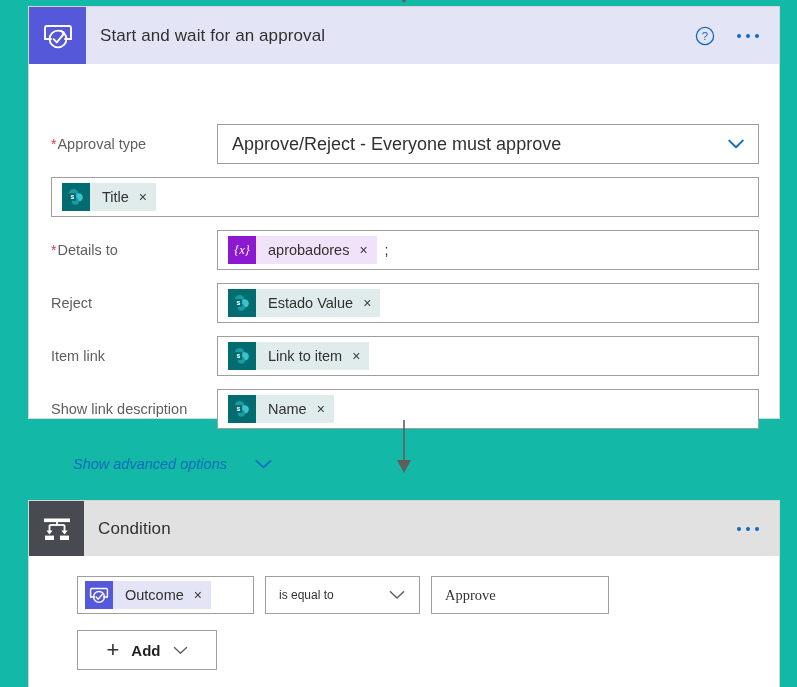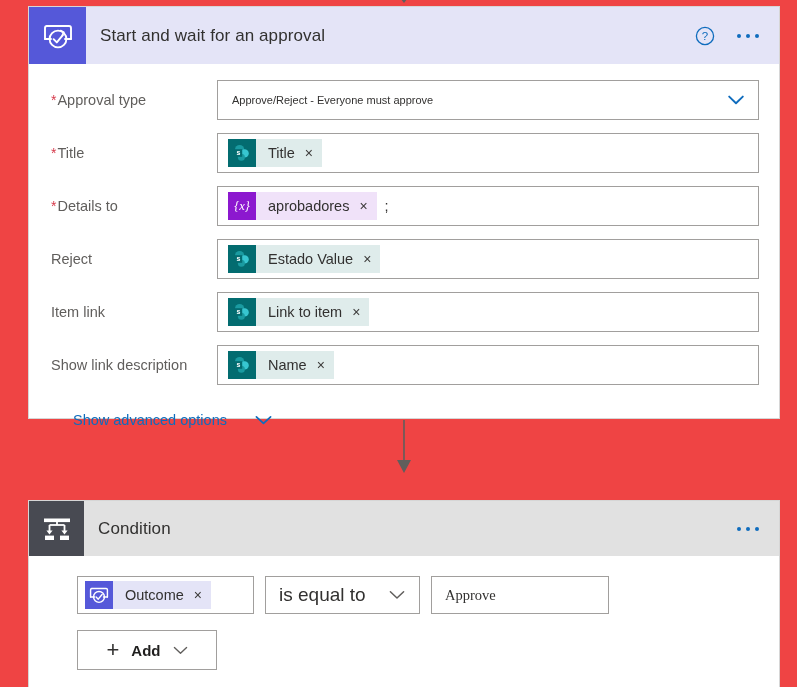--- a/index.html
+++ b/index.html
@@ -6,21 +6,21 @@
     margin: 0;
     padding: 0;
     background: #ffffff;
     font-family: "Liberation Sans", sans-serif;
   }
   #canvas {
     position: relative;
     width: 797px;
     height: 687px;
     overflow: hidden;
-    background: #ef4444;
+    background: #14b8a6;
   }
 
   
   .arrow-top {
     position: absolute;
     left: 396px;
     top: -6px;
     width: 16px;
     height: 12px;
   }
@@ -99,21 +99,21 @@
   }
   .ellipsis span {
     width: 4px;
     height: 4px;
     border-radius: 50%;
     background: #0f6cbd;
     display: block;
   }
 
   
-  .card-body { padding: 16px 20px 0 22px; }
+  .card-body { padding: 16px 20px 0 22px; margin-top: 44px; }
 
   .form-row {
     display: flex;
     align-items: flex-start;
     margin-bottom: 13px;
   }
   .form-label {
     width: 166px;
     flex: 0 0 166px;
     font-size: 14.5px;
@@ -129,21 +129,21 @@
     border: 1px solid #a19f9d;
     background: #ffffff;
     box-sizing: border-box;
     display: flex;
     align-items: center;
     padding: 0 8px;
     position: relative;
   }
   .field.tall { min-height: 40px; }
   .field-text {
-    font-size: 11px;
+    font-size: 18px;
     color: #323130;
     padding-left: 6px;
   }
   .chev {
     position: absolute;
     right: 14px;
     top: 50%;
     transform: translateY(-50%);
     width: 16px;
     height: 10px;
@@ -188,20 +188,21 @@
     color: #323130;
     margin-left: 8px;
   }
 
   .adv-link {
     display: inline-flex;
     align-items: center;
     gap: 28px;
     margin: 14px 0 0 22px;
     cursor: pointer;
+    font-style: italic;
   }
   .adv-link .txt {
     font-size: 14.5px;
     color: #0f6cbd;
   }
 
   
   .cond-body { padding: 20px 0 0 48px; }
   .cond-row { display: flex; align-items: center; gap: 11px; }
 
@@ -219,21 +220,21 @@
     width: 155px;
     height: 38px;
     border: 1px solid #a19f9d;
     background: #fff;
     box-sizing: border-box;
     display: flex;
     align-items: center;
     padding: 0 8px 0 13px;
     position: relative;
   }
-  .cond-op .label { font-size: 19px; color: #323130; }
+  .cond-op .label { font-size: 12px; color: #323130; }
   .cond-val {
     width: 178px;
     height: 38px;
     border: 1px solid #a19f9d;
     background: #fff;
     box-sizing: border-box;
     display: flex;
     align-items: center;
     padding-left: 13px;
   }
@@ -300,23 +301,20 @@
         <div class="field tall">
           <span class="field-text">Approve/Reject - Everyone must approve</span>
           <svg class="chev" viewBox="0 0 16 10">
             <path d="M1.2 1.6 L8 8.2 L14.8 1.6" fill="none" stroke="#0f6cbd" stroke-width="1.9" stroke-linecap="round" stroke-linejoin="round"></path>
           </svg>
         </div>
       </div>
 
       
       <div class="form-row">
-        <div class="form-label">
-          <span class="req-star">*</span><span>Title</span>
-        </div>
         <div class="field tall">
           <span class="token">
             <span class="token-icon sp">
               <svg width="20" height="20" viewBox="0 0 20 20">
                 <circle cx="7.6" cy="6.6" r="4.6" fill="#1a9ba1"></circle>
                 <circle cx="12.6" cy="10.4" r="4.2" fill="#37c6d0"></circle>
                 <circle cx="9.4" cy="14.2" r="3.5" fill="#1a9ba1"></circle>
                 <rect x="2.6" y="6.2" width="7.6" height="7.6" fill="#036c70"></rect>
                 <text x="6.4" y="12.1" text-anchor="middle" font-size="7" font-weight="bold" font-family="Liberation Sans, sans-serif" fill="#ffffff">s</text>
               </svg>

